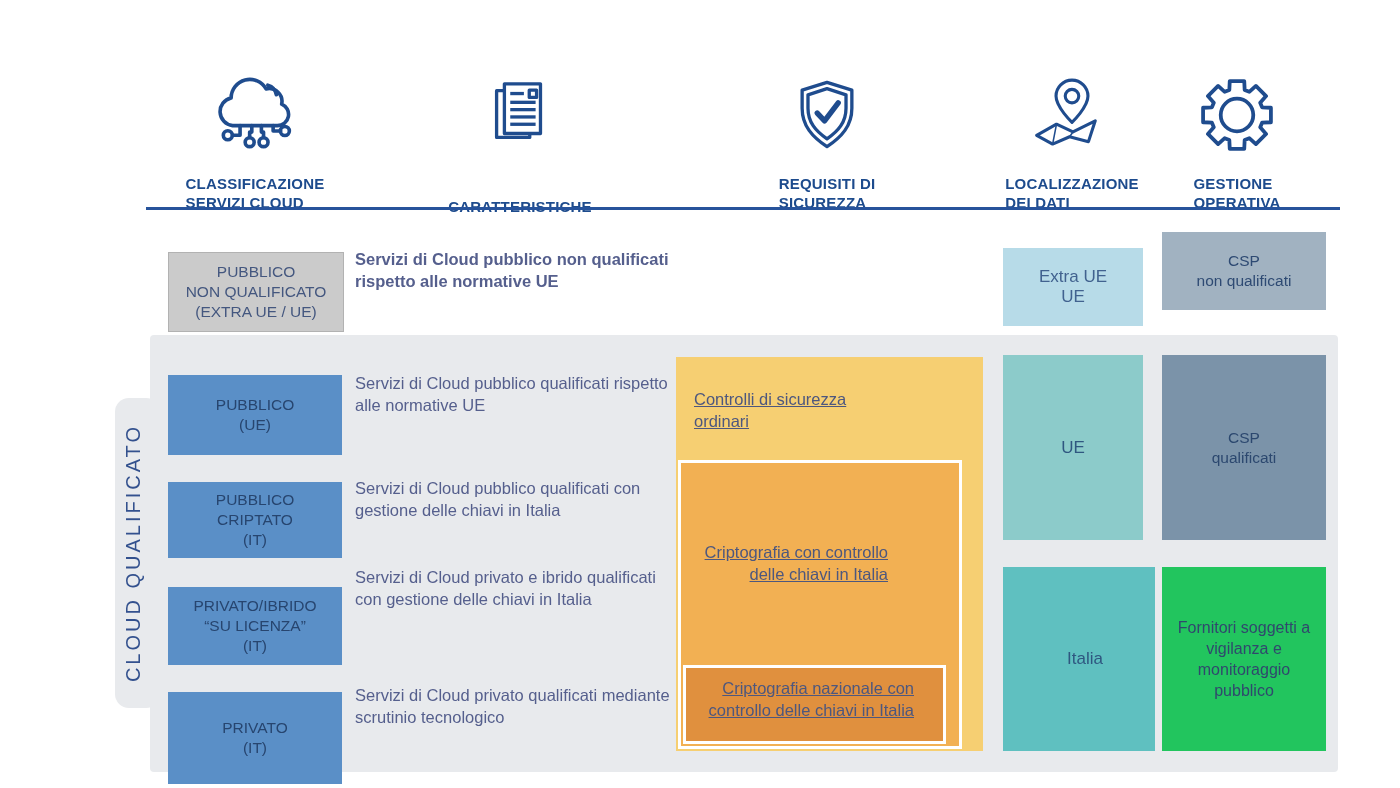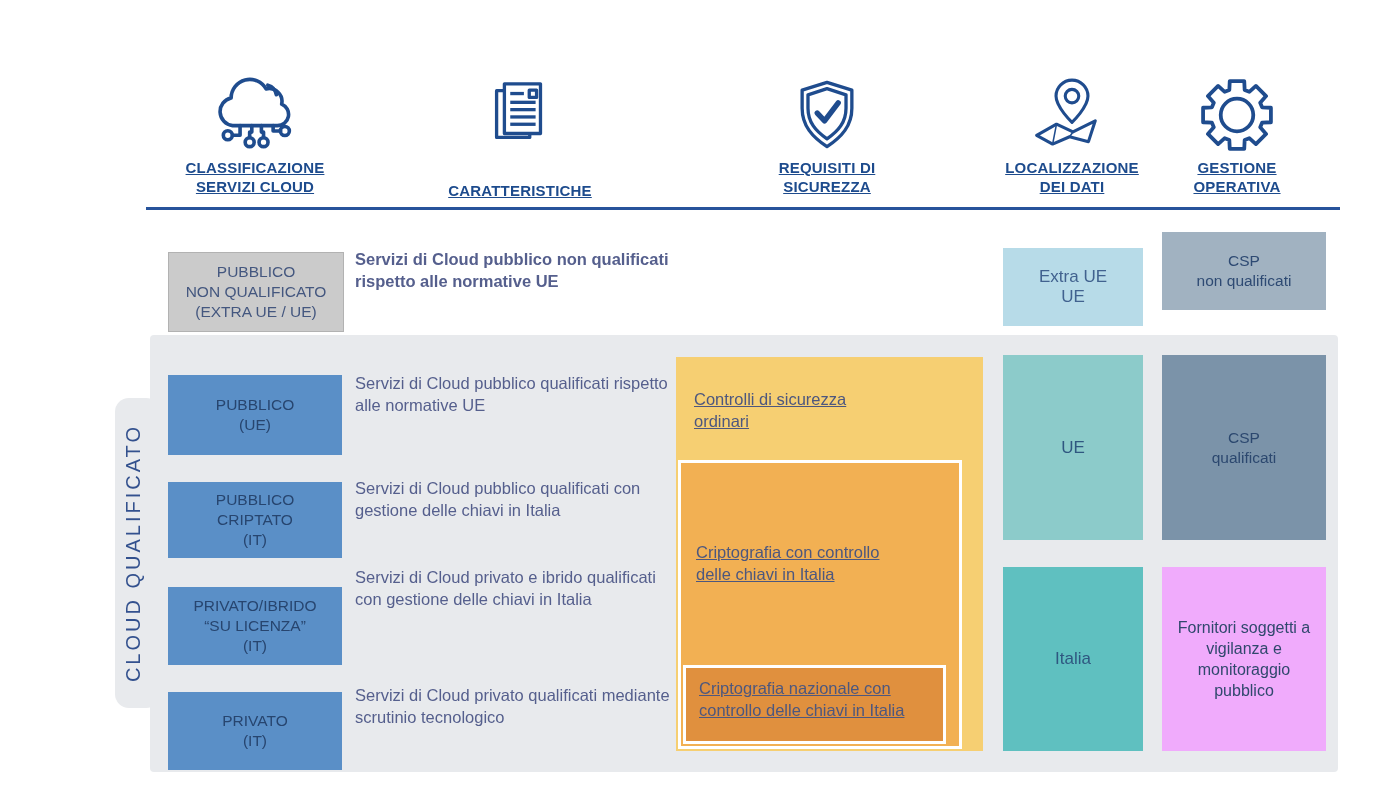--- a/index.html
+++ b/index.html
@@ -1,36 +1,36 @@
 <!DOCTYPE html>
 <html><head>
 <meta charset="utf-8">
 <style>
   html,body{margin:0;padding:0;background:#ffffff;}
   #canvas{position:relative;width:1400px;height:788px;background:#ffffff;overflow:hidden;
           font-family:"Liberation Sans",sans-serif;}
   .hdr-col{position:absolute;top:70px;display:flex;flex-direction:column;align-items:center;width:200px;}
   .hdr-icon{height:88px;display:flex;align-items:flex-end;justify-content:center;}
-  .hdr-label{margin-top:0;font-size:15px;font-weight:bold;color:#1d4b8d;text-align:center;
-             line-height:19px;white-space:pre-line;letter-spacing:.2px;text-decoration:underline;}
+  .hdr-label{margin-top:16px;font-size:15px;font-weight:bold;color:#1d4b8d;
+             line-height:19px;white-space:pre-line;letter-spacing:.2px;}
   .rule{position:absolute;left:146px;top:207px;width:1194px;height:3px;background:#27539b;}
   .box{position:absolute;display:flex;align-items:center;justify-content:center;text-align:center;
        white-space:pre-line;line-height:20px;font-size:15.5px;}
   .class-box{left:168px;width:174px;color:#2a4779;margin-top:20px;}
   .gray-box{background:#cbcbcb;border:1px solid #b2b2b2;color:#44577f;}
   .blue-box{background:#5a8fc7;color:#27456f;}
   .desc{position:absolute;left:355px;width:328px;font-size:16.5px;line-height:22px;color:#555f8d;}
   .container{position:absolute;left:150px;top:335px;width:1188px;height:437px;background:#e8eaed;border-radius:4px;}
   .qtab{position:absolute;left:115px;top:398px;width:45px;height:310px;background:#e8eaed;border-radius:14px;
         display:flex;align-items:center;justify-content:flex-start;}
   .qtab-text{writing-mode:vertical-rl;transform:rotate(180deg);font-size:20px;letter-spacing:3px;
              color:#33518e;margin-left:7px;white-space:nowrap;}
   .sec-outer{position:absolute;left:676px;top:357px;width:307px;height:394px;background:#f6cf72;}
   .sec-mid{position:absolute;left:2px;bottom:2px;width:284px;height:289px;background:#f2b053;
-           border:3px solid #ffffff;box-sizing:border-box;}
+           border:3px solid #ffffff;box-sizing:border-box;text-align:right;}
   .sec-inner{position:absolute;left:2px;bottom:2px;width:263px;height:79px;background:#e0903e;
              border:3px solid #ffffff;box-sizing:border-box;}
   .sec-text{position:absolute;font-size:16.5px;line-height:22px;color:#4d577e;text-decoration:underline;}
   .loc-box{left:1003px;width:140px;font-size:17px;color:#2f5780;}
   .ops-box{left:1162px;width:164px;}
 </style>
 </head>
 <body>
 
 <div id="canvas">
@@ -136,21 +136,21 @@
   <div class="box class-box blue-box" style="top:462px;height:76px;">
     <span>PUBBLICO
 CRIPTATO
 (IT)</span>
   </div>
   <div class="box class-box blue-box" style="top:567px;height:78px;">
     <span>PRIVATO/IBRIDO
 “SU LICENZA”
 (IT)</span>
   </div>
-  <div class="box class-box blue-box" style="top:672px;height:78px;">
+  <div class="box class-box blue-box" style="top:672px;height:92px;">
     <span>PRIVATO
 (IT)</span>
   </div>
 
   <div class="desc" style="top:372px;">Servizi di Cloud pubblico qualificati rispetto alle normative UE</div>
   <div class="desc" style="top:477px;">Servizi di Cloud pubblico qualificati con gestione delle chiavi in Italia</div>
   <div class="desc" style="top:566px;">Servizi di Cloud privato e ibrido qualificati con gestione delle chiavi in Italia</div>
   <div class="desc" style="top:684px;">Servizi di Cloud privato qualificati mediante scrutinio tecnologico</div>
 
   <div class="sec-outer">
@@ -159,25 +159,25 @@
       <div class="sec-text" style="left:15px;top:78px;width:192px;">Criptografia con controllo delle chiavi in Italia</div>
       <div class="sec-inner">
         <div class="sec-text" style="left:13px;top:9px;width:215px;">Criptografia nazionale con controllo delle chiavi in Italia</div>
       </div>
     </div>
   </div>
 
   <div class="box loc-box" style="top:355px;height:185px;background:#8ccbca;">
     <span>UE</span>
   </div>
-  <div class="box loc-box" style="top:567px;height:184px;background:#5fc0c0;">
+  <div class="box loc-box" style="top:567px;height:184px;background:#5fc0c0;padding-left:12px;">
     <span>Italia</span>
   </div>
 
   <div class="box ops-box" style="top:355px;height:185px;background:#7b93a9;color:#2c486f;">
     <span>CSP
 qualificati</span>
   </div>
-  <div class="box ops-box" style="top:567px;height:184px;background:#f0abfc;color:#30486d;line-height:21px;font-size:16px;padding:0 6px;box-sizing:border-box;">
+  <div class="box ops-box" style="top:567px;height:184px;background:#22c55e;color:#30486d;line-height:21px;font-size:16px;padding:0 6px;box-sizing:border-box;">
     <span>Fornitori soggetti a vigilanza e monitoraggio pubblico</span>
   </div>
 
 </div>
 
 </body></html>

